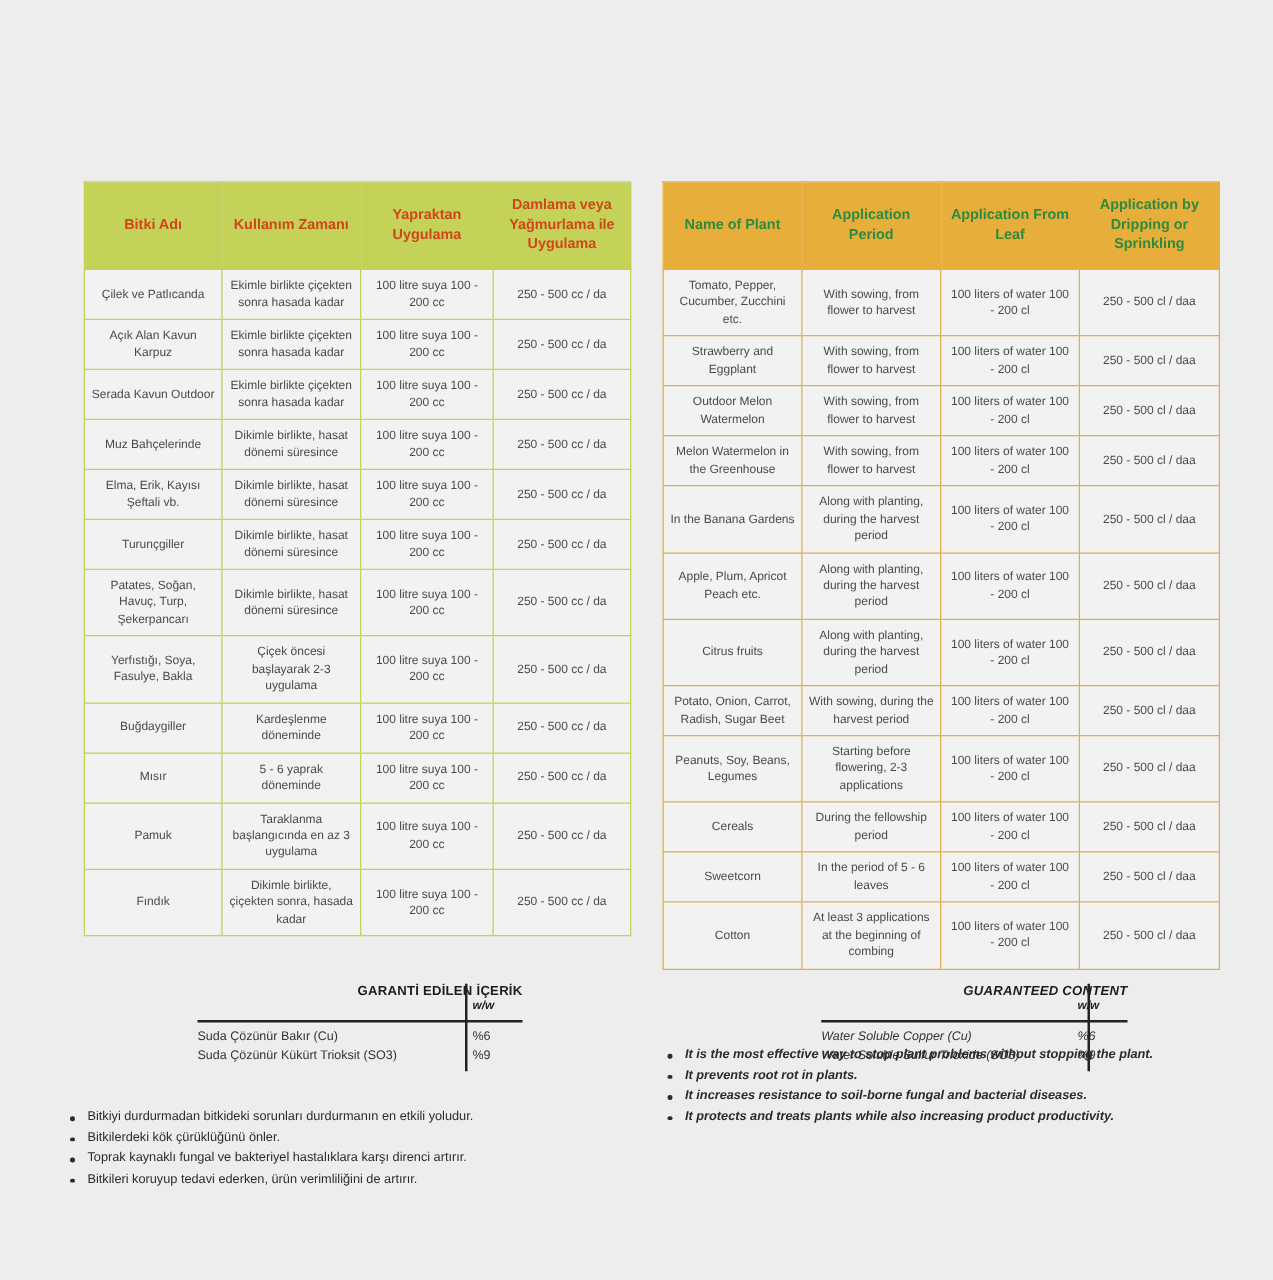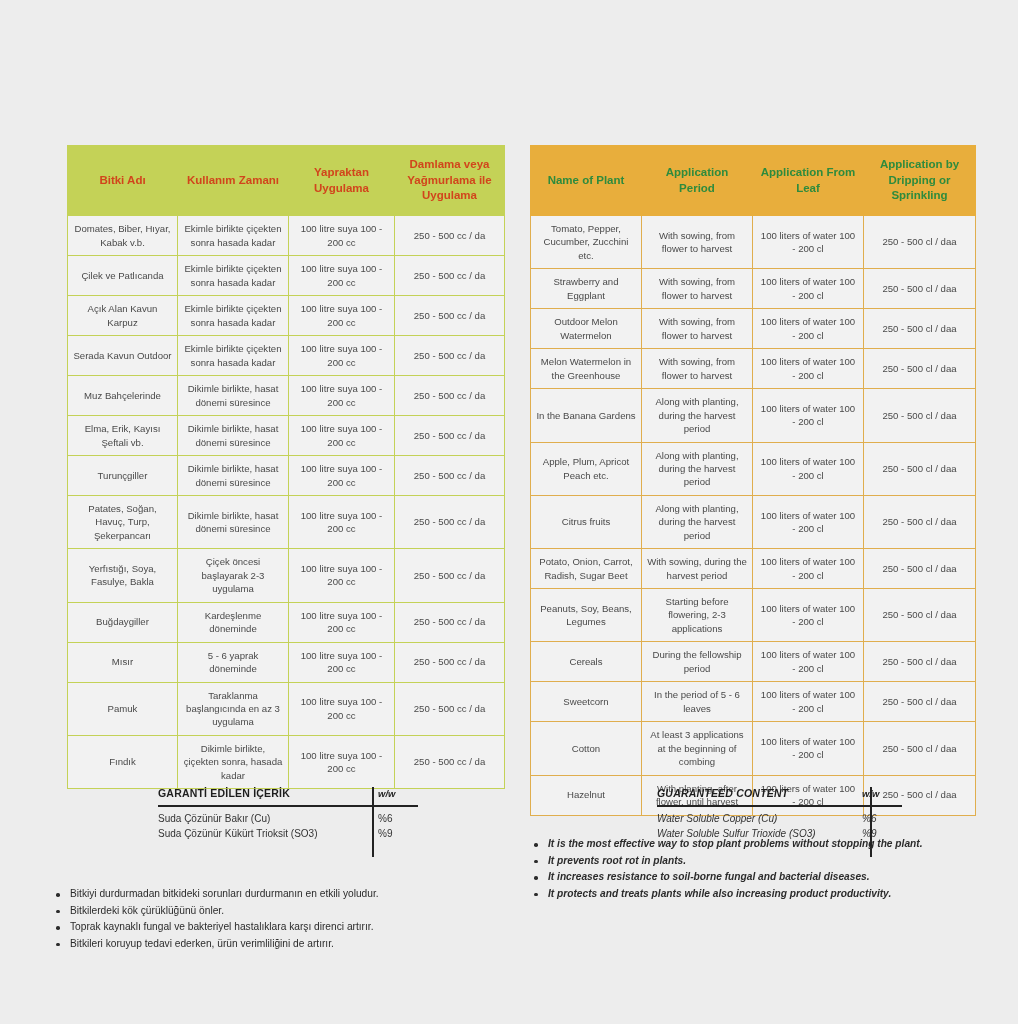--- a/index.html
+++ b/index.html
@@ -49,22 +49,23 @@
   #tbl-en col.c3 { width: 111px; }
   #tbl-en col.c4 { width: 112px; }
 
   
   .guar { position: absolute; width: 260px; }
   #guar-tr { left: 158px; top: 787px; }
   #guar-en { left: 637px; top: 787px; width: 245px; margin-left: 20px; }
 
   .guar-grid { position: relative; }
   .guar-head {
-    display: flex; justify-content: space-between; align-items: flex-end;
+    display: flex; align-items: flex-end;
     padding-bottom: 6px;
+    flex-direction: column;
   }
   .guar-title { font-size: 10.5px; font-weight: bold; color: #1d1d1d; letter-spacing: .2px; }
   .guar-unit { font-size: 9.5px; font-weight: bold; font-style: italic; color: #1d1d1d; }
   .guar-rule { height: 1.6px; background: #222; }
   .guar-rows { padding-top: 4px; }
   .guar-row { display: flex; justify-content: center; font-size: 10px; color: #333; line-height: 1.5; }
   .guar-row .lbl { flex: 1; }
   .guar-row .val { width: 46px; text-align: left; padding-left: 6px; }
   .vline { position: absolute; width: 1.6px; background: #222; }
   #guar-tr .vline { left: 214px; top: 0px; height: 70px; }
@@ -103,26 +104,20 @@
     <thead>
       <tr>
         <th>Bitki Adı</th>
         <th>Kullanım Zamanı</th>
         <th>Yapraktan Uygulama</th>
         <th>Damlama veya Yağmurlama ile Uygulama</th>
       </tr>
     </thead>
     <tbody>
         <tr>
-          <td>Domates, Biber, Hıyar, Kabak v.b.</td>
-          <td>Ekimle birlikte çiçekten sonra hasada kadar</td>
-          <td>100 litre suya 100 - 200 cc</td>
-          <td>250 - 500 cc / da</td>
-        </tr>
-        <tr>
           <td>Çilek ve Patlıcanda</td>
           <td>Ekimle birlikte çiçekten sonra hasada kadar</td>
           <td>100 litre suya 100 - 200 cc</td>
           <td>250 - 500 cc / da</td>
         </tr>
         <tr>
           <td>Açık Alan Kavun Karpuz</td>
           <td>Ekimle birlikte çiçekten sonra hasada kadar</td>
           <td>100 litre suya 100 - 200 cc</td>
           <td>250 - 500 cc / da</td>
@@ -268,26 +263,20 @@
         </tr>
         <tr>
           <td>Sweetcorn</td>
           <td>In the period of 5 - 6 leaves</td>
           <td>100 liters of water 100 - 200 cl</td>
           <td>250 - 500 cl / daa</td>
         </tr>
         <tr>
           <td>Cotton</td>
           <td>At least 3 applications at the beginning of combing</td>
-          <td>100 liters of water 100 - 200 cl</td>
-          <td>250 - 500 cl / daa</td>
-        </tr>
-        <tr>
-          <td>Hazelnut</td>
-          <td>With planting, after flower, until harvest</td>
           <td>100 liters of water 100 - 200 cl</td>
           <td>250 - 500 cl / daa</td>
         </tr>
       </tbody>
   </table>
 
   <div class="guar" id="guar-tr">
     <div class="guar-grid">
       <div class="vline"></div>
       <div class="guar-head">

